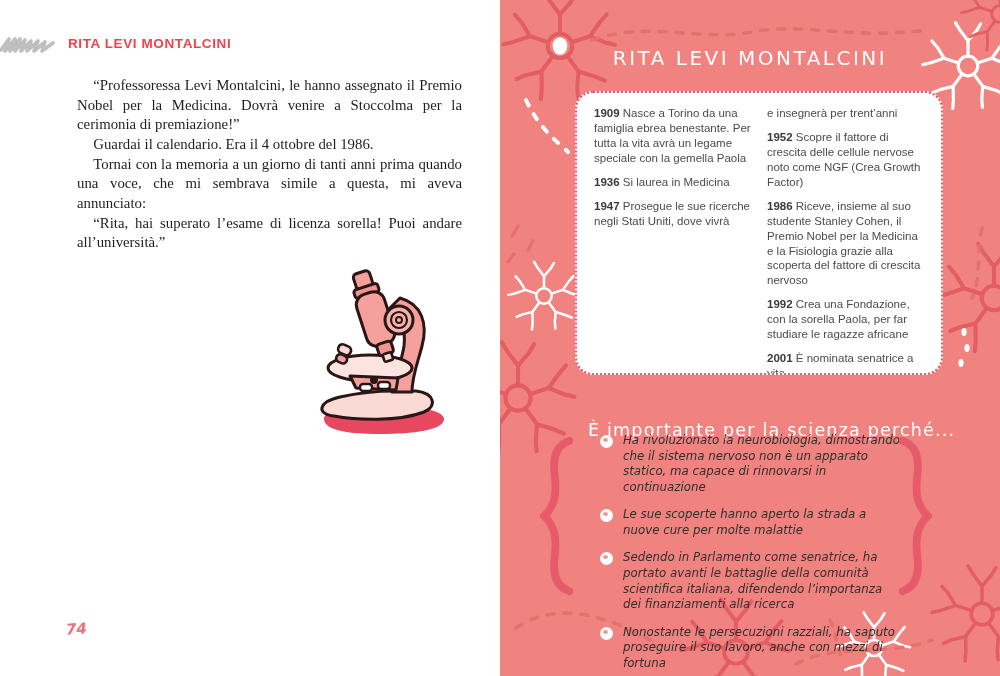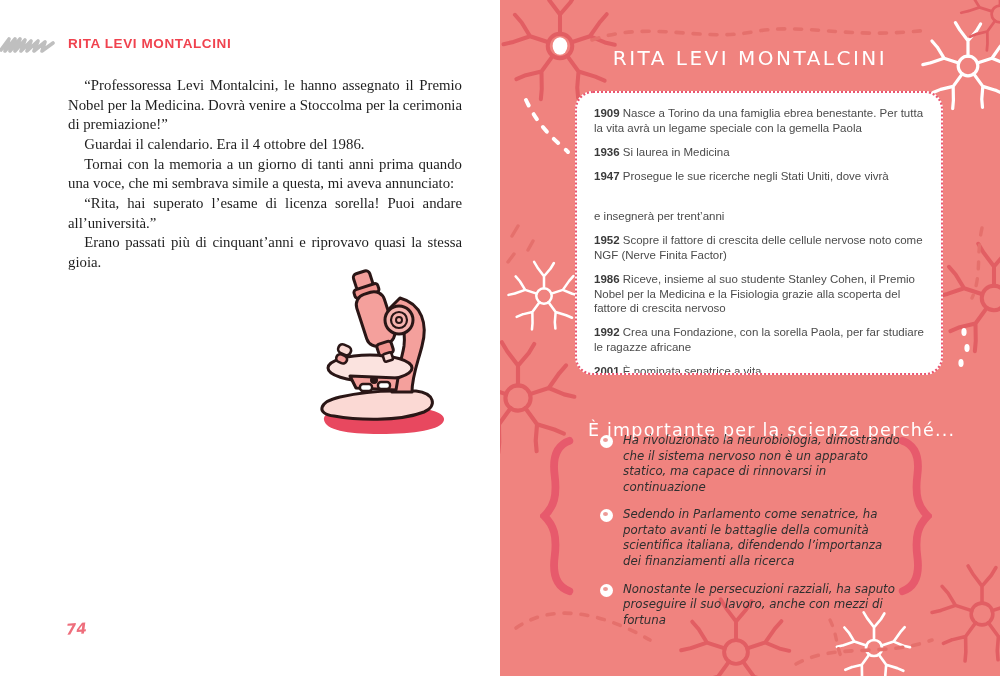--- a/index.html
+++ b/index.html
@@ -8,33 +8,33 @@
 
   
   .page-left { position:absolute; left:0; top:0; width:500px; height:676px; background:#ffffff; }
   .chapter-header { position:absolute; left:0; top:34px; width:460px; height:22px; }
   .scribble { position:absolute; left:0; top:2px; }
   .chapter-title { position:absolute; left:68px; top:2px; font:700 13.5px "Liberation Sans", sans-serif;
                    color:#F0424E; letter-spacing:0.6px; text-transform:uppercase; }
   .bodytext { position:absolute; left:68px; top:76px; width:394px;
               font-family:"Liberation Serif", serif; font-size:14.8px; line-height:1.33;
               color:#1E1E1E; text-align:justify; }
-  .bodytext p { text-indent:1.1em; }
+  .bodytext p { text-indent:1.1em;margin-left:9px; }
   .microscope { position:absolute; left:298px; top:264px; }
   .pagenum { position:absolute; left:66px; top:620px; font:italic 700 15px "DejaVu Sans", sans-serif;
              color:#EE6E7C; transform:rotate(-4deg); }
 
   
   .page-right { position:absolute; left:500px; top:0; width:500px; height:676px; background:#F0837F; overflow:hidden; }
   .decor { position:absolute; left:0; top:0; pointer-events:none; }
   .info-title { position:absolute; left:0; top:46px; width:100%; text-align:center;
                 font:400 20px "DejaVu Sans", sans-serif; color:#ffffff; letter-spacing:2.5px; }
   .timeline-card { position:absolute; left:75px; top:91px; width:368px; height:284px;
                    background:#ffffff; border:2px dotted #EA5570; border-radius:18px;
-                   padding:13px 17px; display:flex; gap:16px; overflow:hidden;flex-direction:column; }
+                   padding:13px 17px; display:flex; gap:16px; overflow:hidden; }
   .tl-col { flex:1; min-width:0; }
   .tl-entry { font:400 11.5px "Liberation Sans", sans-serif; line-height:1.3; color:#4B4B4B;
               margin-bottom:9px; }
   .tl-year { font-weight:700; color:#3A3A3A; }
   .imp-heading { position:absolute; left:88px; top:420px; width:400px;
                  font:400 17.5px "DejaVu Sans", sans-serif; color:#ffffff; letter-spacing:1.2px; }
   .imp-list { position:absolute; left:100px; top:433px; width:300px; list-style:none; }
   .imp-list li { display:flex; gap:10px; margin-bottom:12px; }
   .bullet { position:relative; flex:0 0 13px; width:13px; height:13px; margin-top:2px;
             background:#ffffff; border-radius:50%; }
@@ -56,21 +56,20 @@
         <path d="M1,14 L9,3 L5,15 L15,3 L10,15 L20,3 L15,15 L25,4 L21,15 L31,5 L27,15 L38,5 L34,15 L45,6 L42,15 L53,7" fill="none" stroke="#BFBFBF" stroke-width="3.6" stroke-linecap="round" stroke-linejoin="round"></path>
       </svg>
       <h1 class="chapter-title">RITA LEVI MONTALCINI</h1>
     </header>
 
     <div class="bodytext">
       <p>“Professoressa Levi Montalcini, le hanno assegnato il Premio Nobel per la Medicina. Dovrà venire a Stoccolma per la cerimonia di premiazione!”</p>
       <p>Guardai il calendario. Era il 4 ottobre del 1986.</p>
       <p>Tornai con la memoria a un giorno di tanti anni prima quando una voce, che mi sembrava simile a questa, mi aveva annunciato:</p>
       <p>“Rita, hai superato l’esame di licenza sorella! Puoi andare all’università.”</p>
-      <p>Erano passati più di cinquant’anni e riprovavo quasi la stessa gioia.</p>
     </div>
 
     <svg class="microscope" width="162" height="178" viewBox="0 0 162 178">
       <g stroke-linejoin="round" stroke-linecap="round">
 
         <path d="M26,156 C24,146 52,141 84,141 C120,141 148,147 146,156 C144,166 116,170 82,170 C48,170 28,166 26,156 Z" fill="#E8485F" stroke="none"></path>
 
         <path d="M36,152 C18,150 20,138 42,133 C60,129 78,127 96,127 L118,127 C136,129 140,142 126,148 C100,158 58,156 36,152 Z" fill="#FBD9D4" stroke="#2A1616" stroke-width="3"></path>
 
         <path d="M102,34 C124,40 130,60 124,82 C120,98 114,112 114,128 L94,128 C98,110 104,96 106,82 C108,64 102,52 90,46 Z" fill="#F4A09C" stroke="#2A1616" stroke-width="3"></path>
@@ -161,41 +160,45 @@
     <h2 class="info-title">RITA LEVI MONTALCINI</h2>
 
     <div class="timeline-card">
       <div class="tl-col">
         <p class="tl-entry"><b class="tl-year">1909</b> <span>Nasce a Torino da una famiglia ebrea benestante. Per tutta la vita avrà un legame speciale con la gemella Paola</span></p>
         <p class="tl-entry"><b class="tl-year">1936</b> <span>Si laurea in Medicina</span></p>
         <p class="tl-entry"><b class="tl-year">1947</b> <span>Prosegue le sue ricerche negli Stati Uniti, dove vivrà</span></p>
       </div>
       <div class="tl-col">
         <p class="tl-entry"><b class="tl-year"></b><span>e insegnerà per trent’anni</span></p>
-        <p class="tl-entry"><b class="tl-year">1952</b> <span>Scopre il fattore di crescita delle cellule nervose noto come NGF (Nerve Finita Factor)</span></p>
+        <p class="tl-entry"><b class="tl-year">1952</b> <span>Scopre il fattore di crescita delle cellule nervose noto come NGF (Crea Growth Factor)</span></p>
         <p class="tl-entry"><b class="tl-year">1986</b> <span>Riceve, insieme al suo studente Stanley Cohen, il Premio Nobel per la Medicina e la Fisiologia grazie alla scoperta del fattore di crescita nervoso</span></p>
         <p class="tl-entry"><b class="tl-year">1992</b> <span>Crea una Fondazione, con la sorella Paola, per far studiare le ragazze africane</span></p>
         <p class="tl-entry"><b class="tl-year">2001</b> <span>È nominata senatrice a vita</span></p>
 
       </div>
     </div>
 
     <h3 class="imp-heading">È importante per la scienza perché...</h3>
 
     <svg class="brace brace-left" width="38" height="192" viewBox="0 0 44 190">
       <path d="M34,8 C20,13 14,26 17,48 C20,72 16,84 5,95 C16,106 20,118 17,142 C14,164 20,177 34,182" fill="none" stroke="#E75A6C" stroke-width="9" stroke-linecap="round"></path>
     </svg>
 
     <ul class="imp-list">
       <li>
         <span class="bullet"></span>
         <span class="li-text">Ha rivoluzionato la neurobiologia, dimostrando che il sistema nervoso non è un apparato statico, ma capace di rinnovarsi in continuazione</span>
       </li>
       <li>
         <span class="bullet"></span>
+        <span class="li-text">Le sue scoperte hanno aperto la strada a nuove cure per molte malattie</span>
+      </li>
+      <li>
+        <span class="bullet"></span>
         <span class="li-text">Sedendo in Parlamento come senatrice, ha portato avanti le battaglie della comunità scientifica italiana, difendendo l’importanza dei finanziamenti alla ricerca</span>
       </li>
       <li>
         <span class="bullet"></span>
         <span class="li-text">Nonostante le persecuzioni razziali, ha saputo proseguire il suo lavoro, anche con mezzi di fortuna</span>
       </li>
     </ul>
 
     <svg class="brace brace-right" width="38" height="192" viewBox="0 0 44 190">
       <path d="M10,8 C24,13 30,26 27,48 C24,72 28,84 39,95 C28,106 24,118 27,142 C30,164 24,177 10,182" fill="none" stroke="#E75A6C" stroke-width="9" stroke-linecap="round"></path>

